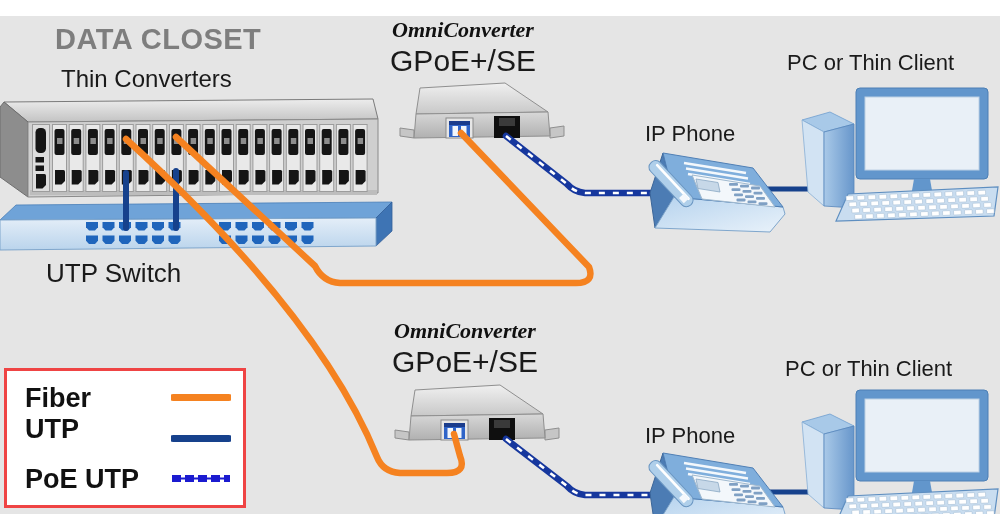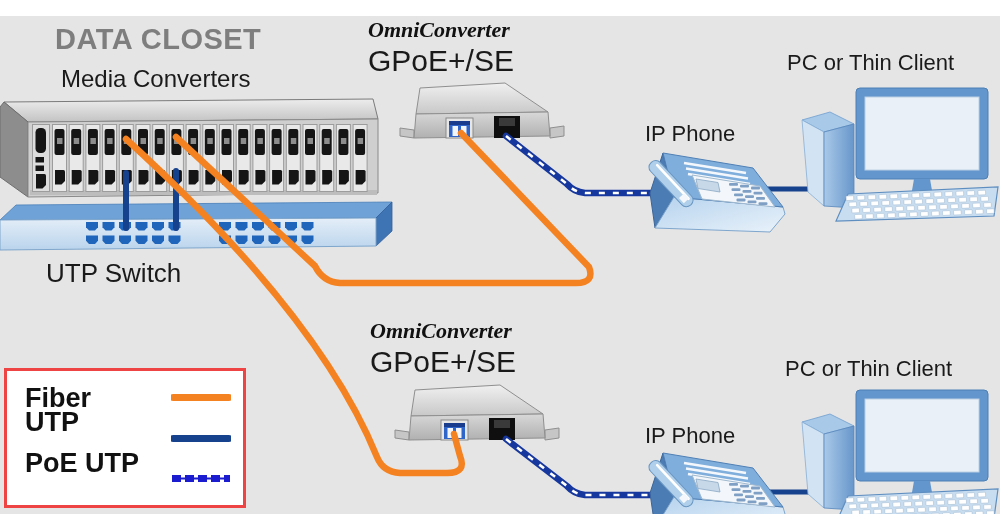--- a/index.html
+++ b/index.html
@@ -3,21 +3,21 @@
 <meta charset="utf-8">
 <style>
   html,body{margin:0;padding:0;background:#fff;}
   #canvas{position:relative;width:1000px;height:514px;background:#e5e5e5;overflow:hidden;
           font-family:"Liberation Sans",sans-serif;margin-top:16px;}
   .label{position:absolute;color:#1a1a1a;white-space:nowrap;line-height:1.05;}
   .title{font-size:29px;font-weight:bold;color:#7e7e7e;letter-spacing:.5px;}
   .lbl24{font-size:24px;}
   .lbl25{font-size:22px;}
   .lbl26{font-size:26px;}
-  .omni-wrap{position:absolute;width:190px;}
+  .omni-wrap{position:absolute;text-align:center;width:190px;}
   .omni-brand{font-family:"Liberation Serif",serif;font-style:italic;font-weight:bold;
               font-size:22px;color:#111;}
   .omni-model{font-size:30px;color:#1a1a1a;margin-top:1px;}
   .legend-box{position:absolute;left:4px;top:352px;width:236px;height:134px;
               border:3px solid #ef4444;background:#fff;}
   .legend-row{position:absolute;left:18px;font-size:27px;font-weight:bold;color:#111;}
   .legend-swatch{position:absolute;left:164px;}
   svg{display:block;}
 </style>
 </head>
@@ -246,21 +246,21 @@
     </g>
     <g transform="translate(798,58)">
       <use href="#pc-shape"></use>
     </g>
     <g transform="translate(798,360)">
       <use href="#pc-shape"></use>
     </g>
   </svg>
 
   <div class="label title" style="left:55px;top:8px;">DATA CLOSET</div>
-  <div class="label lbl24" style="left:61px;top:50px;">Media Converters</div>
+  <div class="label lbl24" style="left:61px;top:50px;">Thin Converters</div>
   <div class="label lbl26" style="left:46px;top:244px;text-align:right;">UTP Switch</div>
 
   <div class="omni-wrap" style="left:368px;top:1px;">
     <div class="omni-brand">OmniConverter</div>
     <div class="omni-model">GPoE+/SE</div>
   </div>
   <div class="omni-wrap" style="left:370px;top:302px;">
     <div class="omni-brand">OmniConverter</div>
     <div class="omni-model">GPoE+/SE</div>
   </div>
@@ -270,27 +270,27 @@
   <div class="label lbl25" style="left:787px;top:35px;">PC or Thin Client</div>
   <div class="label lbl25" style="left:785px;top:341px;">PC or Thin Client</div>
 
   <div class="legend-box">
     <div class="legend-row" style="top:12px;">Fiber</div>
     <div class="legend-swatch" style="top:22px;">
       <svg width="60" height="9">
         <line x1="2" y1="4.5" x2="58" y2="4.5" stroke="#F58220" stroke-width="7" stroke-linecap="round"></line>
       </svg>
     </div>
-    <div class="legend-row" style="top:36px;">UTP</div>
+    <div class="legend-row" style="top:43px;">UTP</div>
     <div class="legend-swatch" style="top:63px;">
       <svg width="60" height="9">
         <line x1="2" y1="4.5" x2="58" y2="4.5" stroke="#16418C" stroke-width="7" stroke-linecap="round"></line>
       </svg>
     </div>
-    <div class="legend-row" style="top:77px;">PoE UTP</div>
+    <div class="legend-row" style="top:93px;">PoE UTP</div>
     <div class="legend-swatch" style="top:103px;">
       <svg width="60" height="9">
         <line x1="1" y1="4.5" x2="59" y2="4.5" stroke="#1B1BD0" stroke-width="2"></line>
         <line x1="1" y1="4.5" x2="59" y2="4.5" stroke="#1B1BD0" stroke-width="7" stroke-dasharray="9 4"></line>
       </svg>
     </div>
   </div>
 
 </div>
 

